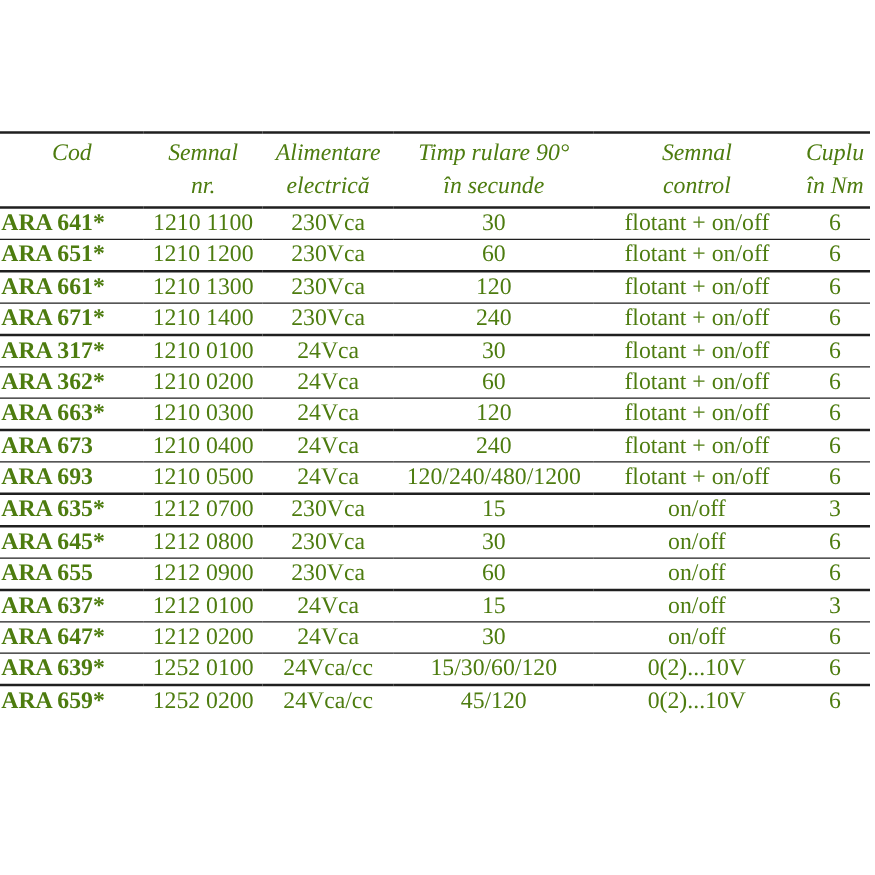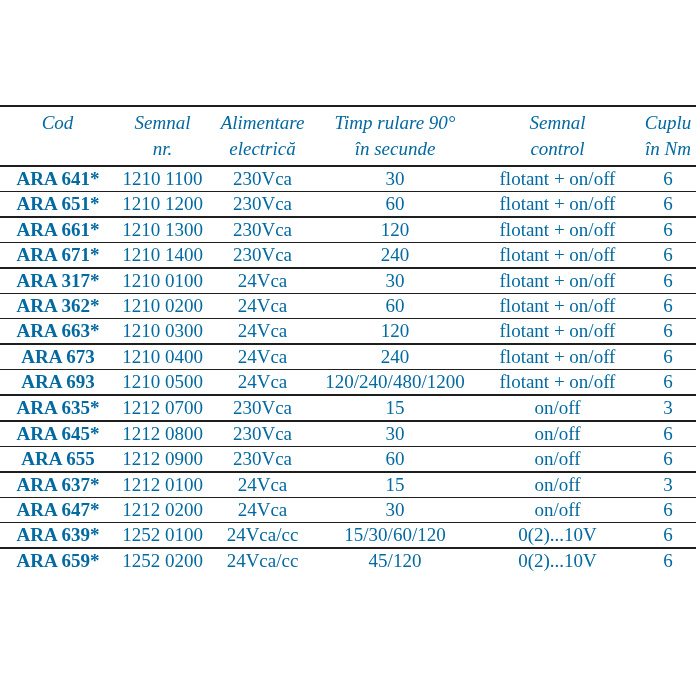--- a/index.html
+++ b/index.html
@@ -17,21 +17,21 @@
     color: #111111;
   }
   table.spec-table {
     position: absolute;
     top: 105px;
     left: 0;
     width: 696px;
     border-collapse: collapse;
     table-layout: fixed;
     font-size: 19px;
-    color: #0369a1;
+    color: #4d7c0f;
   }
   col.c-cod        { width: 115px; }
   col.c-articol    { width: 95px;  }
   col.c-alimentare { width: 105px; }
   col.c-timp       { width: 160px; }
   col.c-semnal     { width: 165px; }
   col.c-cuplu      { width: 56px;  }
 
   thead tr {
     border-top: 2px solid #1f1f1f;
@@ -66,21 +66,21 @@
     border-top-width: 2px;
   }
   tbody td {
     text-align: center;
     vertical-align: middle;
     padding: 0;
     white-space: nowrap;
     line-height: 24px;
   }
   tbody td[data-name="cell-cod"] {
-    text-align: center;
+    text-align: left;
     padding-left: 1px;
     font-weight: bold;
   }
 </style>
 </head>
 <body>
 
 <div class="page" data-name="page">
   <table class="spec-table" data-name="product-spec-table">
     <colgroup>

